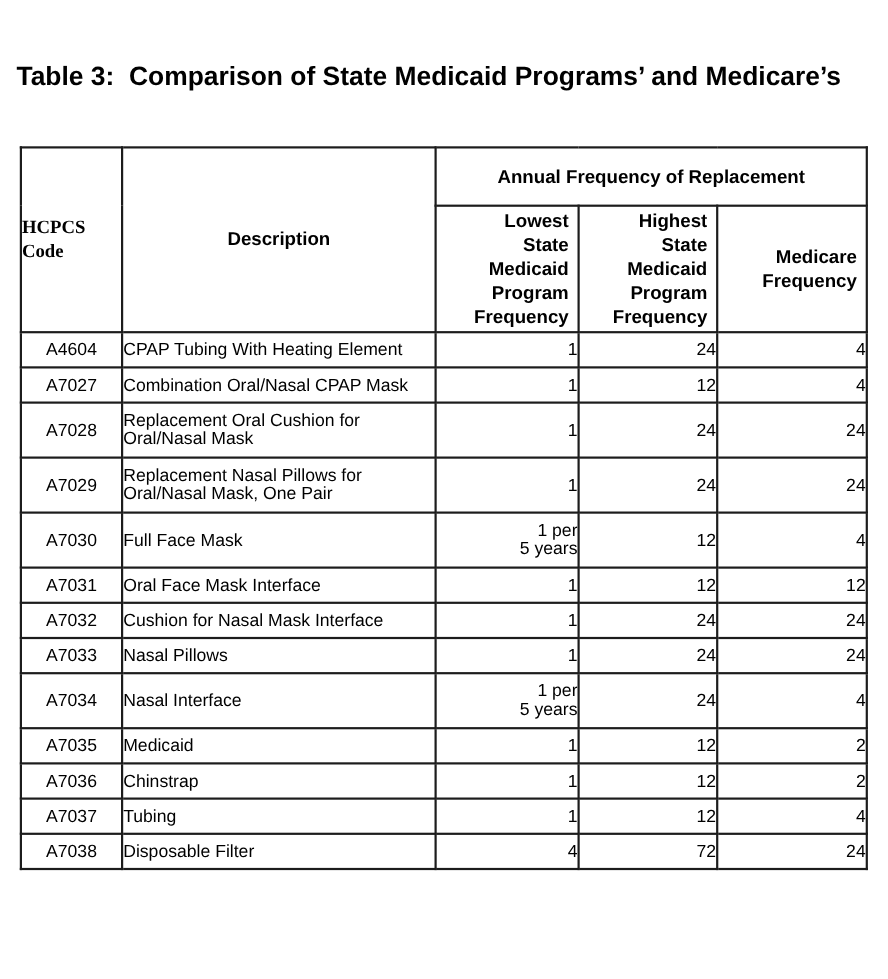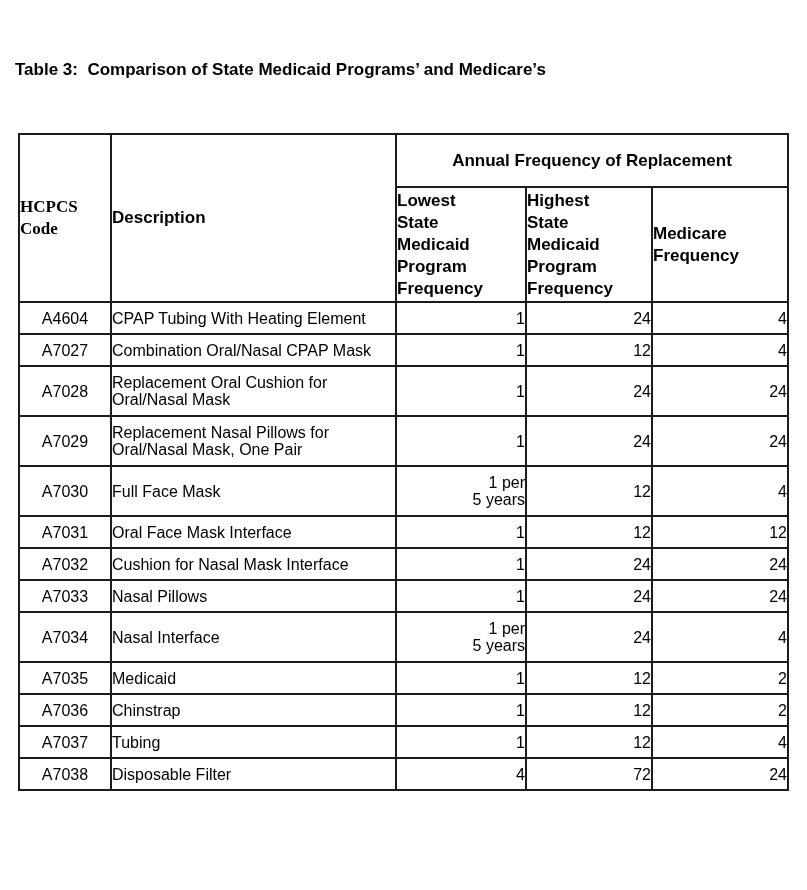--- a/index.html
+++ b/index.html
@@ -11,21 +11,21 @@
   }
   .page {
     width: 807px;
     height: 890px;
     box-sizing: border-box;
     padding: 12px 0 0 15px;
     background: #ffffff;
     overflow: hidden;
   }
   .title {
-    font-size: 17px;
+    font-size: 24px;
     font-weight: bold;
     line-height: 23px;
     white-space: pre-wrap;
     color: #000000;
   }
   table.main {
     border-collapse: collapse;
     table-layout: fixed;
     margin-left: 3px;
     margin-top: 6px;
@@ -45,31 +45,31 @@
     line-height: 22px;
     color: #000000;
   }
   .th-code {
     text-align: left;
     padding-left: 13px;
     padding-right: 4px;
     font-family: Liberation Serif, serif;
   }
   .th-desc {
-    text-align: left;
+    text-align: center;
     padding-right: 18px;
     margin-top: 48px;
   }
   .th-annual {
     text-align: center;
     height: 53px;
   }
   tr.hrow2 th {
     height: 115px;
-    text-align: left;
+    text-align: right;
     padding-right: 8px;
   }
   
   tbody tr { height: 32px; }
   tbody tr.tall { height: 50px; }
   tbody td {
     font-size: 16px;
     line-height: 17px;
     color: #000000;
   }

